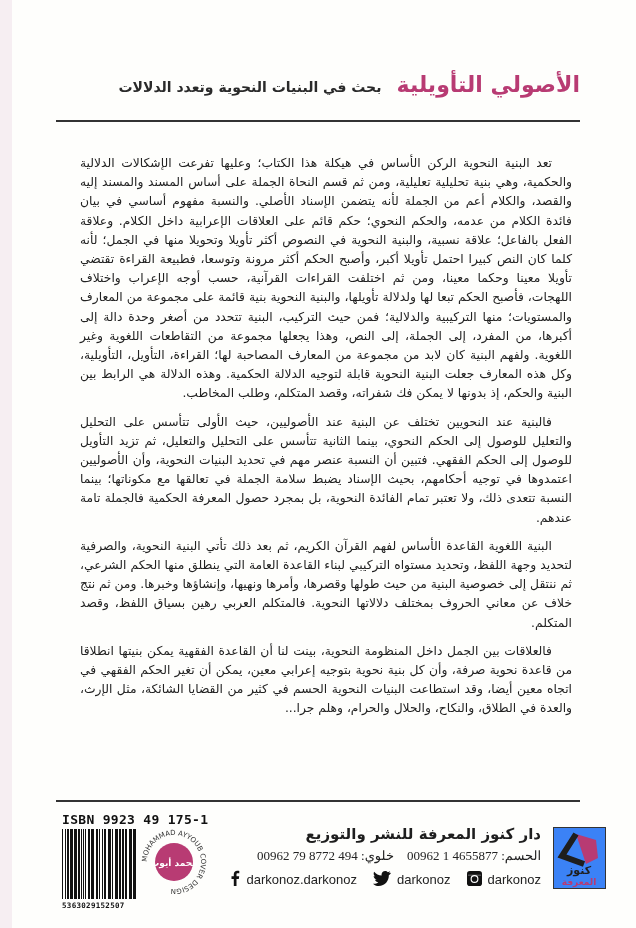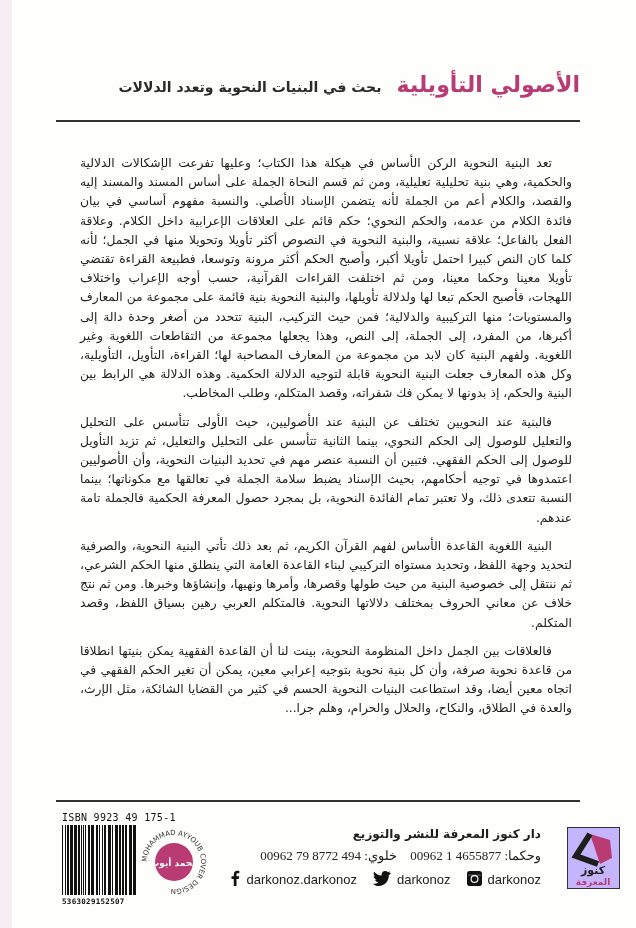--- a/index.html
+++ b/index.html
@@ -40,30 +40,30 @@
     font-size: 12.3px; line-height: 19.2px;
     color: #222;
   }
   .body-text p {
     margin: 0 0 9px 16px;
     text-indent: 20px;
     letter-spacing: -0.1px;
   }
 
   .publisher-logo {
-    position: absolute; left: 567px; top: 827px; width: 51px; height: 60px;
-    border: 1.5px solid #333; background: #c4b5fd;
+    position: absolute; left: 553px; top: 827px; width: 51px; height: 60px;
+    border: 1.5px solid #333; background: #3b82f6;
   }
   .publisher-logo svg { display: block; }
   .publisher {
     position: absolute; right: 95px; top: 824px; width: 380px;
     direction: rtl; text-align: right;
   }
   .publisher .name {
-    font-weight: bold; font-size: 12px; color: #1e1e1e; line-height: 20px;
+    font-weight: bold; font-size: 15px; color: #1e1e1e; line-height: 20px;
   }
   .publisher .phones {
     font-family: "Liberation Serif", serif; font-size: 13px; line-height: 16px; margin-top: 4px; color: #222;
     white-space: nowrap;
   }
   .publisher .web {
     direction: ltr; text-align: right;
     font-family: "Liberation Serif", serif; font-size: 13px; line-height: 16px; color: #222;
     white-space: nowrap;
   }
@@ -73,21 +73,21 @@
     font-family: "Liberation Sans", sans-serif; font-size: 13px; color: #222;
   }
   .social .item { display: flex; align-items: center; margin-left: 16px; }
   .social .item:first-child { margin-left: 0; }
   .social .icon { display: inline-block; margin-right: 6px; }
 
   .barcode {
     position: absolute; left: 62px; top: 812px; width: 76px; height: 104px;
   }
   .barcode .isbn {
-    font-family: "DejaVu Sans Mono", monospace; font-size: 10px; font-weight: normal;
+    font-family: "DejaVu Sans Mono", monospace; font-size: 13px; font-weight: bold;
     letter-spacing: 0.3px; white-space: nowrap; color: #111;
   }
   .barcode .digits {
     font-family: "DejaVu Sans Mono", monospace; font-size: 7.5px; font-weight: bold;
     letter-spacing: 0.3px; white-space: nowrap; color: #111;
   }
   .barcode .bars { display: flex; height: 70px; align-items: stretch; margin: 2px 0; }
   .barcode .bars span { display: block; background: #111; }
 
   .designer-seal {
@@ -177,21 +177,21 @@
     <text font-size="7" fill="#333">
       <textPath href="#ringPath" startOffset="0" id="ringText">MOHAMMAD AYYOUB COVER DESIGN</textPath>
     </text>
     <text x="34" y="38" text-anchor="middle" font-size="9" fill="#fff" font-weight="bold" id="sealCenter">محمد أيوب</text>
   </svg>
 </div>
 
 <div class="publisher">
   <div class="name">دار كنوز المعرفة للنشر والتوزيع</div>
   <div class="phones">
-    <span>وحكما:</span>
+    <span>الحسم:</span>
     <span dir="ltr">00962 1 4655877</span>
     &nbsp;&nbsp;
     <span>خلوي:</span>
     <span dir="ltr">00962 79 8772 494</span>
   </div>
   <div class="social">
     <span class="item">
       <span class="icon">
         <svg width="10" height="16" viewBox="0 0 10 16">
             <path d="M6.5 16V9h2.3l.4-2.7H6.5V4.6c0-.8.2-1.3 1.3-1.3H9.3V.9C9 .9 8.2.8 7.2.8 5.2.8 3.8 2 3.8 4.3v2H1.5V9h2.3v7z" fill="#111"></path>

